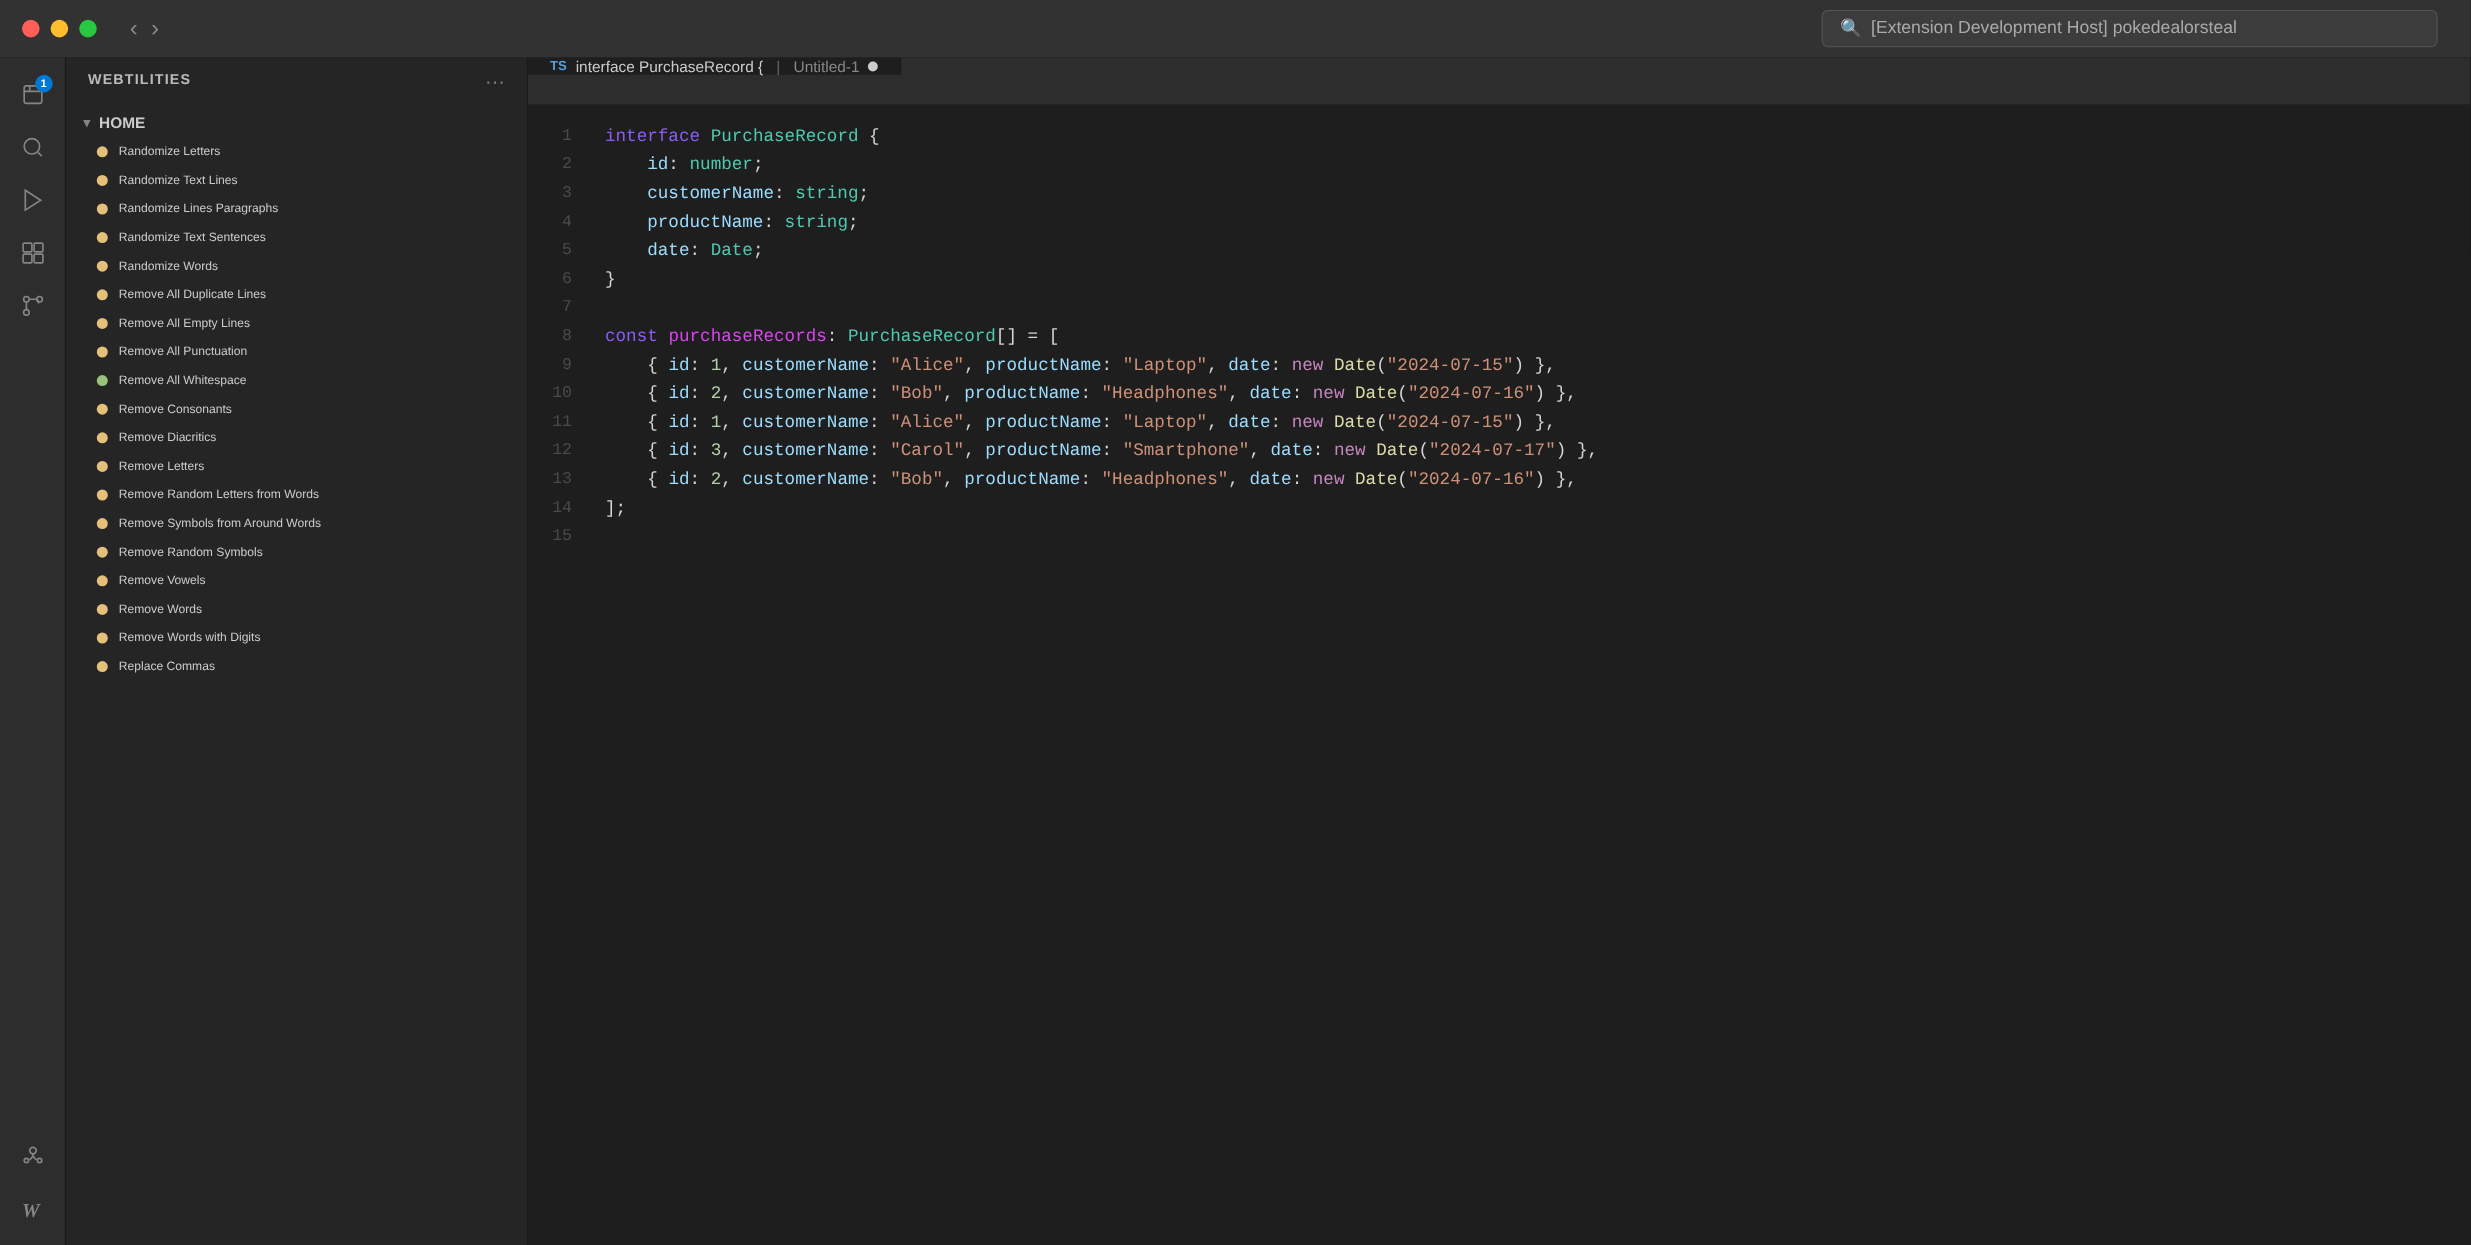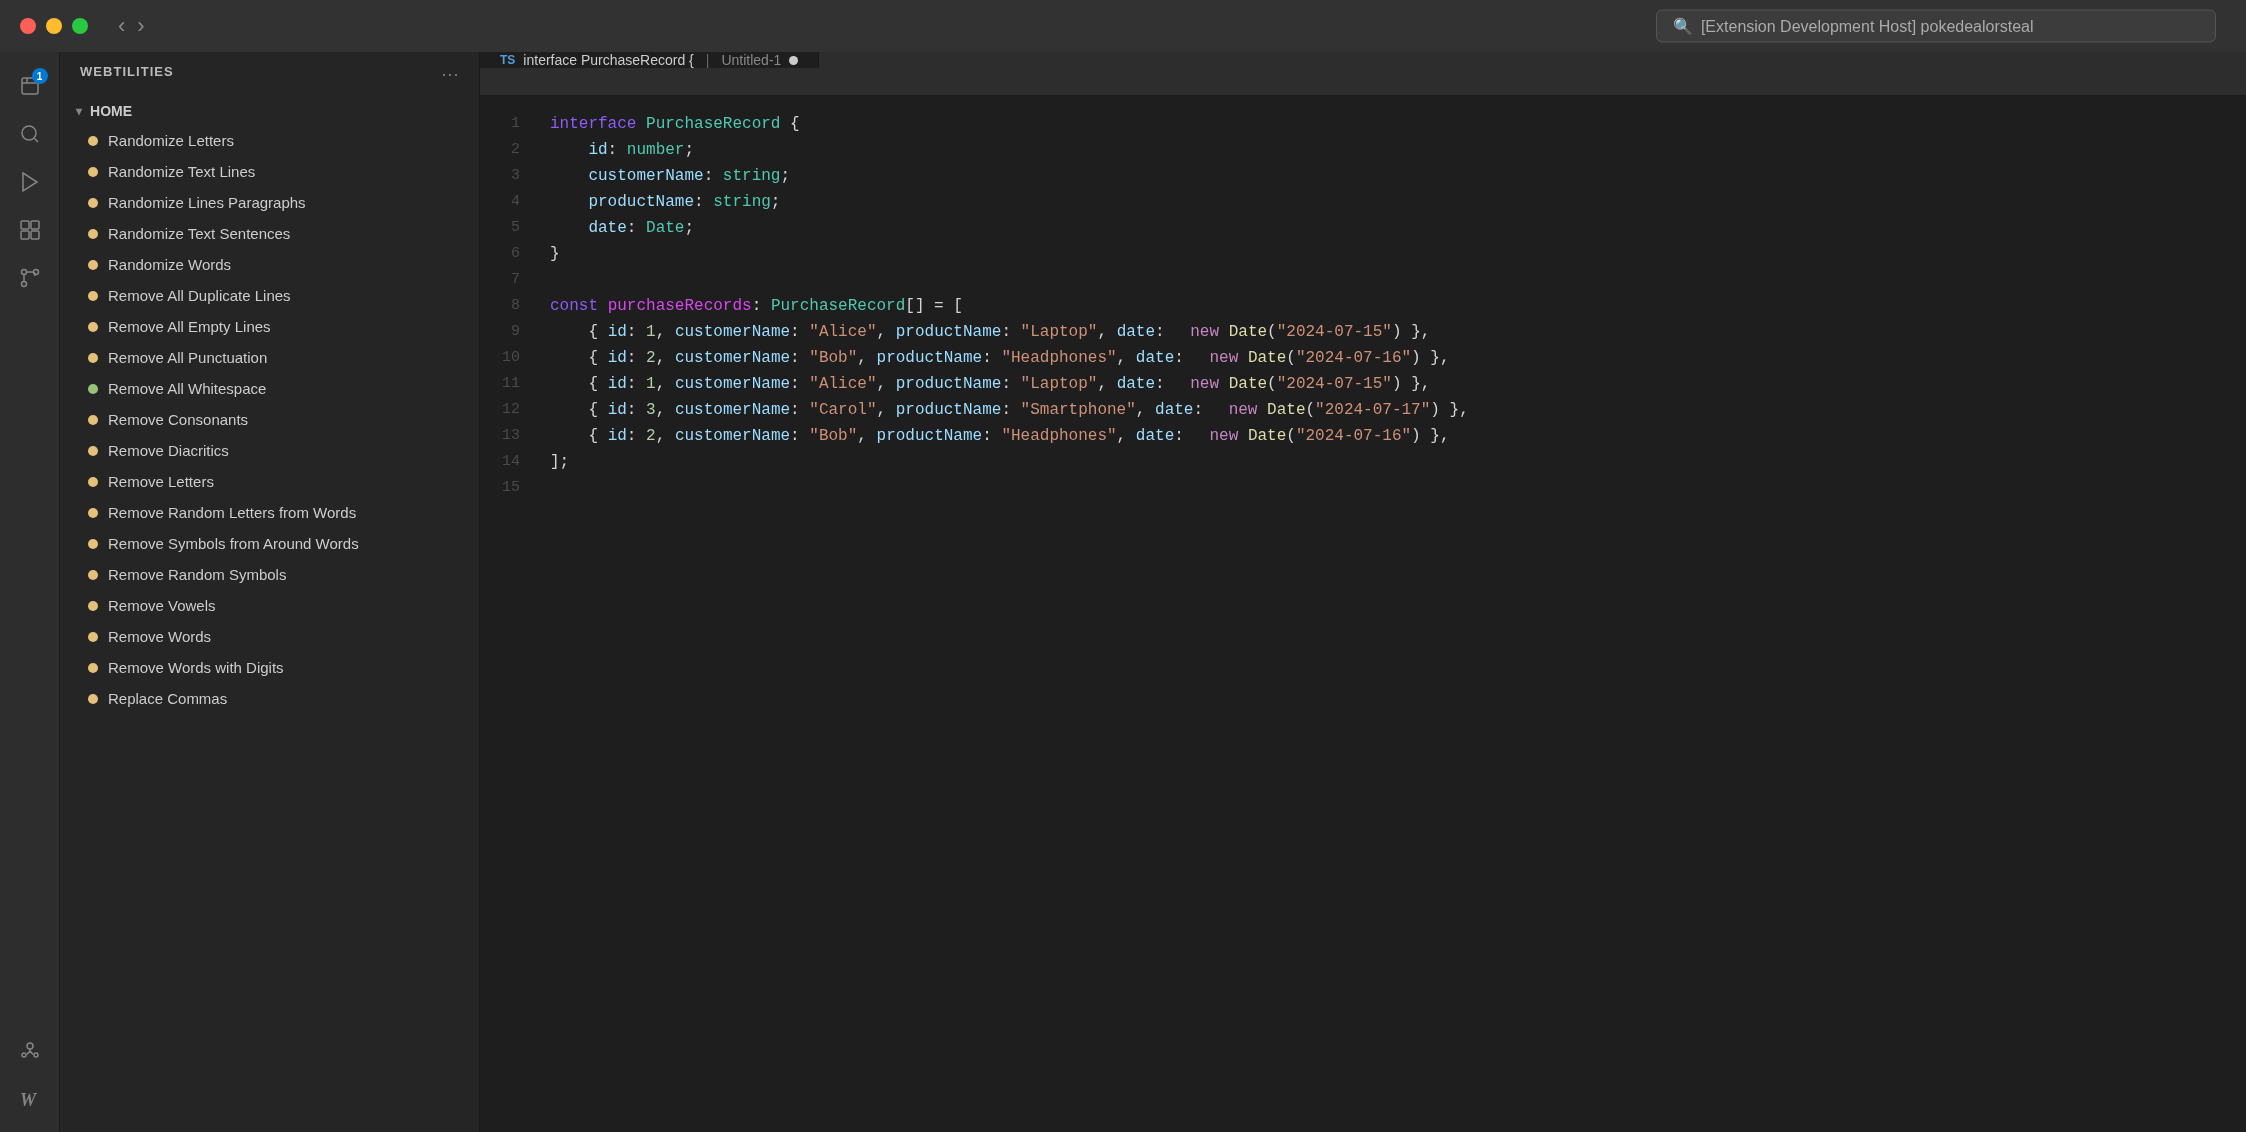--- a/index.html
+++ b/index.html
@@ -188,21 +188,21 @@
       font-size: 12px;
       color: #858585;
     }
 
     .sidebar-item {
       display: flex;
       align-items: center;
       gap: 10px;
       padding: 7px 16px 7px 28px;
       cursor: pointer;
-      font-size: 15px;
+      font-size: 11px;
       color: #cccccc;
     }
 
     .dot {
       width: 10px;
       height: 10px;
       border-radius: 50%;
       flex-shrink: 0;
     }
 
@@ -299,21 +299,21 @@
 
     
     .kw { color: #8b5cf6; }
     .type { color: #4ec9b0; }
     .prop { color: #9cdcfe; }
     .str { color: #ce9178; }
     .num { color: #b5cea8; }
     .punct { color: #d4d4d4; }
     .fn { color: #dcdcaa; }
     .ident { color: #d946ef; }
-    .new-kw { color: #c586c0; margin-left: 16px; }
+    .new-kw { color: #c586c0; }
 
   </style>
 </head>
 <body>
 
 <div class="title-bar">
   <div class="traffic-lights">
     <div class="traffic-light close"></div>
     <div class="traffic-light minimize"></div>
     <div class="traffic-light maximize"></div>

